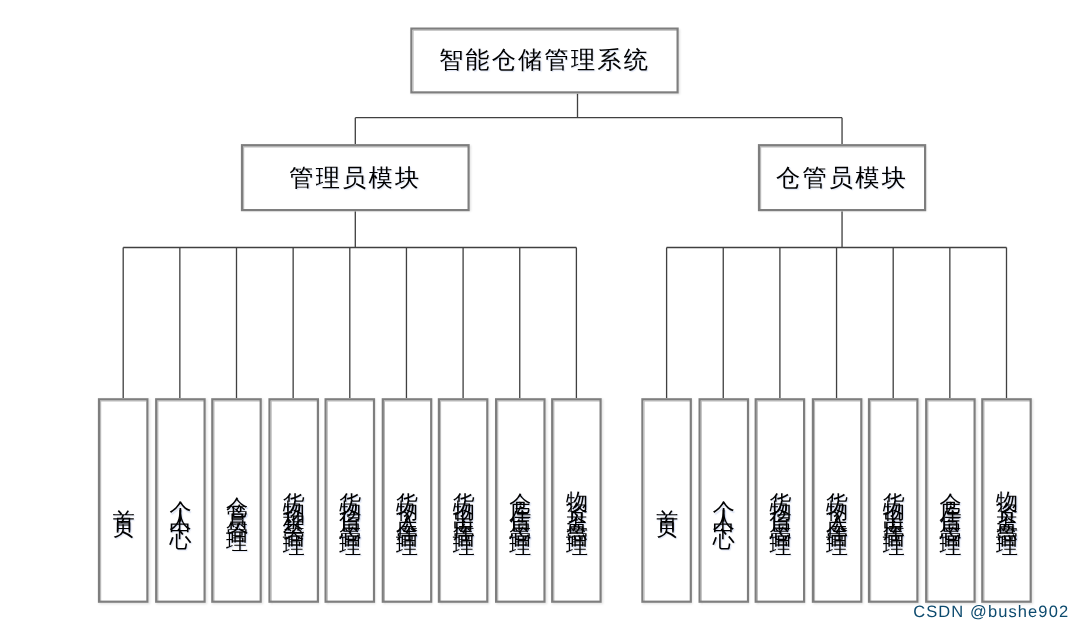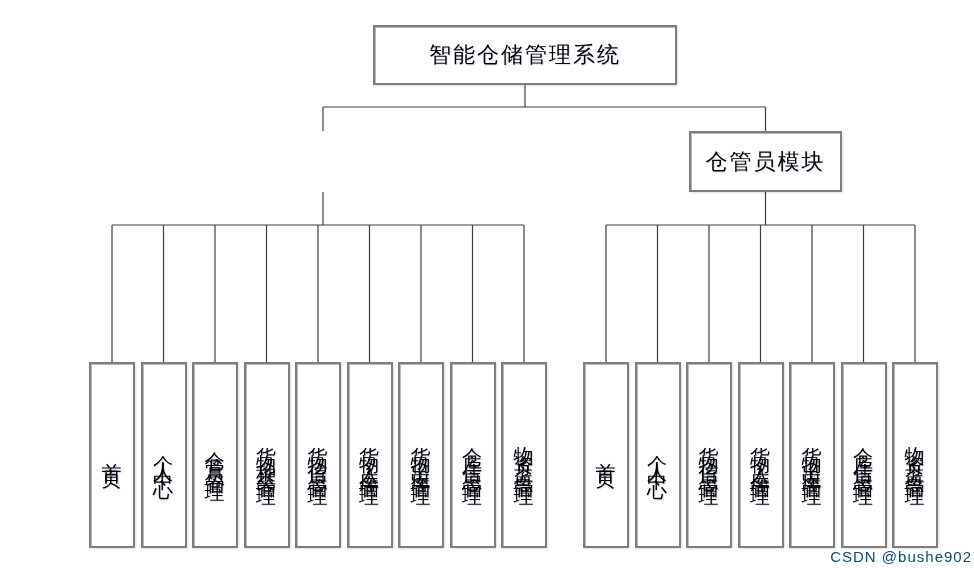--- a/index.html
+++ b/index.html
@@ -68,25 +68,28 @@
       <line x1="606" y1="225" x2="915" y2="225" stroke="#404040" stroke-width="1.2"></line>
       <line x1="606" y1="225" x2="606" y2="362" stroke="#404040" stroke-width="1.2"></line>
       <line x1="657.5" y1="225" x2="657.5" y2="362" stroke="#404040" stroke-width="1.2"></line>
       <line x1="709" y1="225" x2="709" y2="362" stroke="#404040" stroke-width="1.2"></line>
       <line x1="760.5" y1="225" x2="760.5" y2="362" stroke="#404040" stroke-width="1.2"></line>
       <line x1="812" y1="225" x2="812" y2="362" stroke="#404040" stroke-width="1.2"></line>
       <line x1="863.5" y1="225" x2="863.5" y2="362" stroke="#404040" stroke-width="1.2"></line>
       <line x1="915" y1="225" x2="915" y2="362" stroke="#404040" stroke-width="1.2"></line>
     </svg>
 
-  <div class="box root-box" style="left:373px;top:25px;width:304px;height:60px;">
+  <div class="box root-box" style="left:373px;top:25px;width:244px;height:60px;">
     <span class="lbl">智能仓储管理系统</span>
   </div>
 
   <div id="watermark">CSDN @bushe902</div>
+<div class="box module-box" style="left: 219px; top: 131px; width: 208px; height: 61px;">
+      <span class="lbl">管理员模块</span>
+    </div>
     <div class="box leaf-box" style="left: 89px; top: 362px; width: 46px; height: 186px;">
       <span class="lbl">首页</span>
     </div>
     <div class="box leaf-box" style="left: 140.5px; top: 362px; width: 46px; height: 186px;">
       <span class="lbl">个人中心</span>
     </div>
     <div class="box leaf-box" style="left: 192px; top: 362px; width: 46px; height: 186px;">
       <span class="lbl">仓管员管理</span>
     </div>
     <div class="box leaf-box" style="left: 243.5px; top: 362px; width: 46px; height: 186px;">

